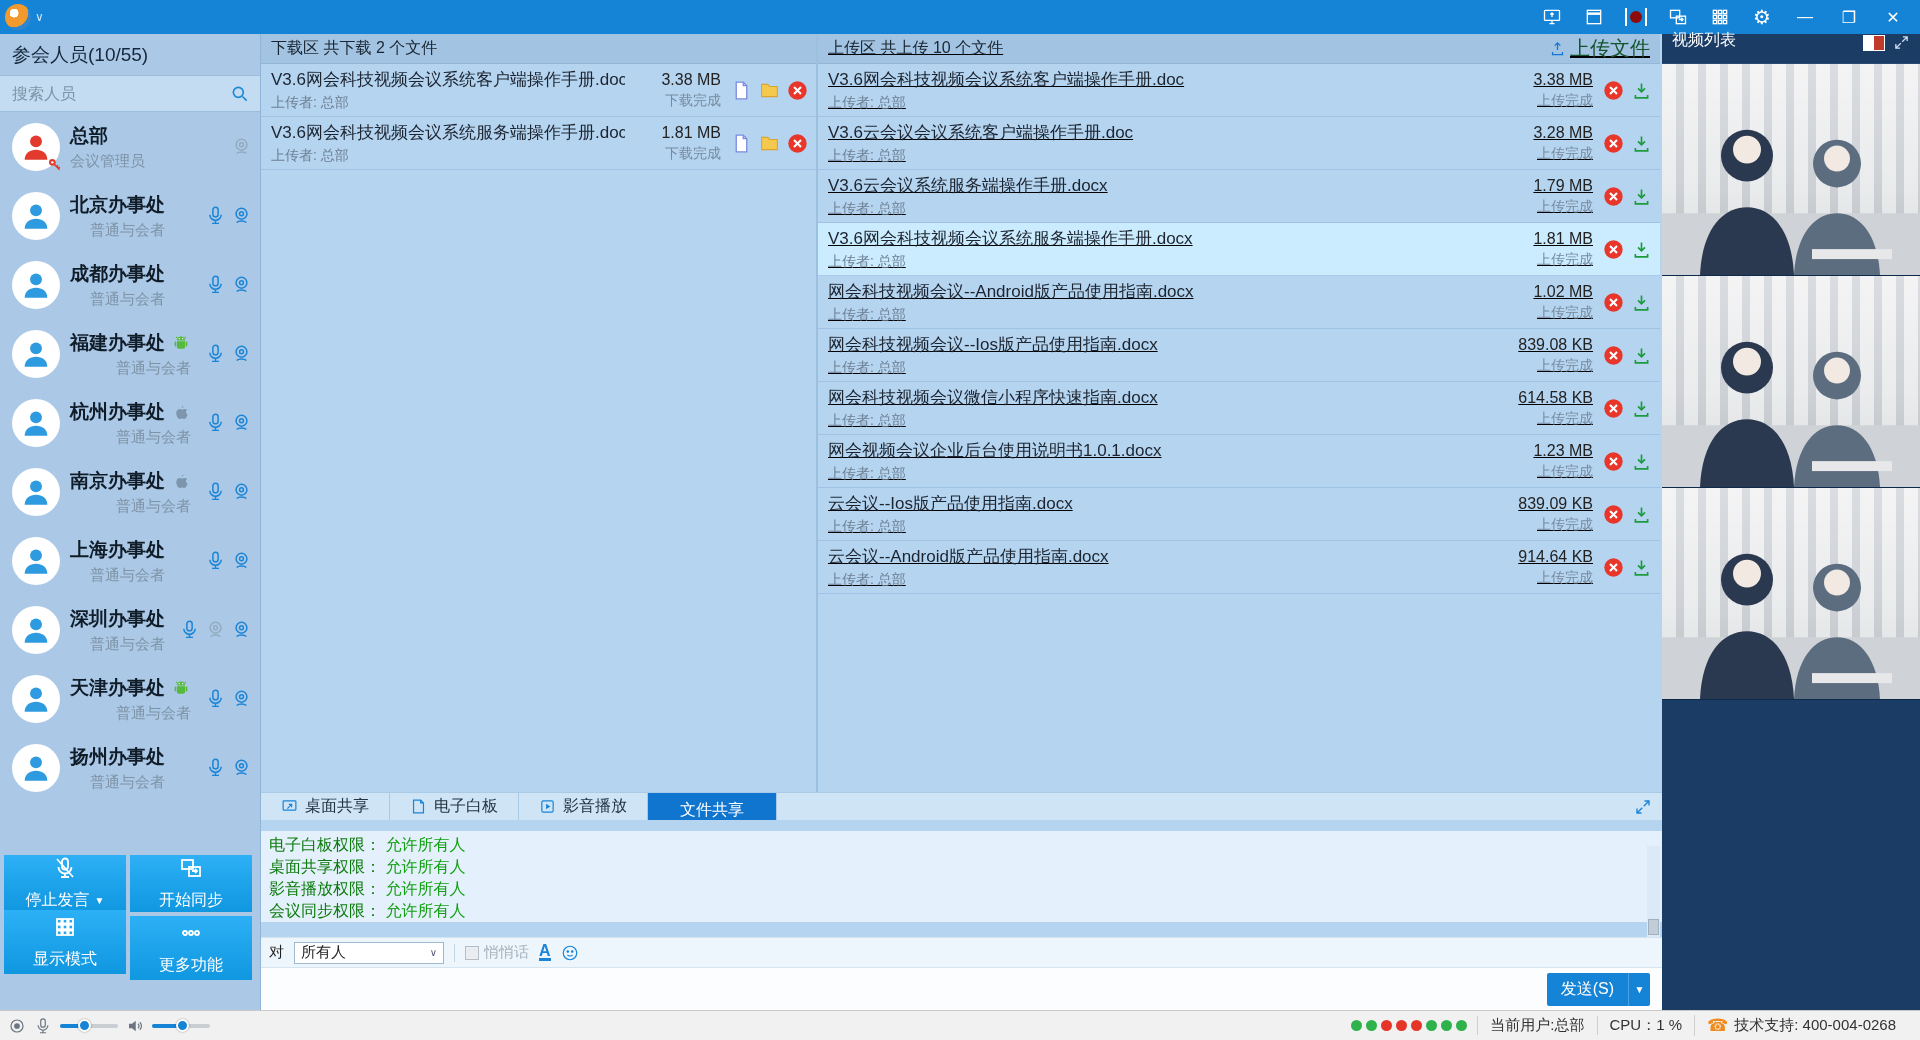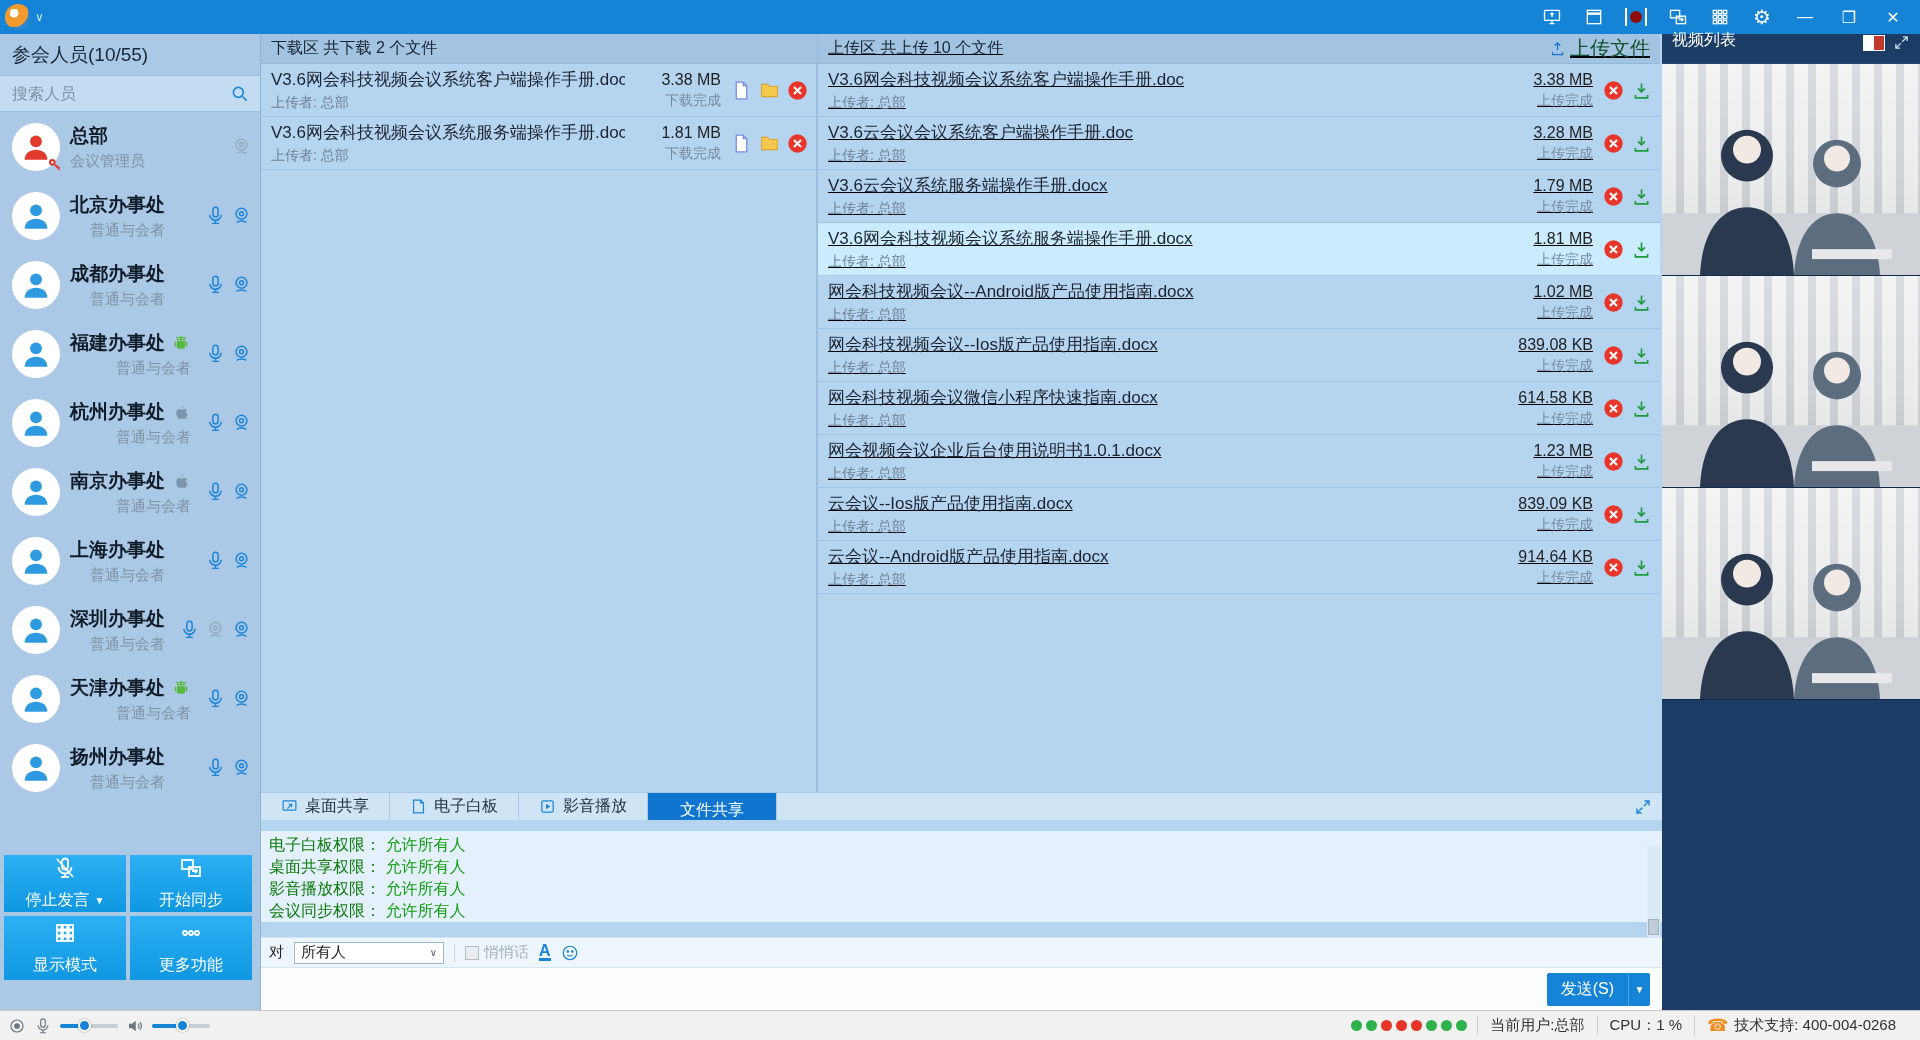--- a/index.html
+++ b/index.html
@@ -48,21 +48,21 @@
   .p-avicons svg{width:21px;height:21px;stroke-width:1.7;fill:none;stroke:#1b84d6;}
   .p-avicons svg.gray{stroke:#93aabf;}
 
   .side-btns{position:absolute;left:0;top:821px;width:261px;}
   .sbtn{position:absolute;width:122px;height:57px;background:linear-gradient(#2db0f5,#0f97e0);
     color:#fff;display:flex;flex-direction:column;align-items:center;justify-content:center;gap:10px;}
   .sbtn svg{width:24px;height:24px;stroke:#fff;fill:none;stroke-width:1.8;}
   .sbtn .lbl{font-size:16px;display:flex;align-items:center;gap:5px;}
   .sbtn .dd{font-size:10px;}
   .sb0{left:4px;top:0;} .sb1{left:130px;top:0;}
-  .sb2{left:4px;top:61px;height:64px;} .sb3{left:130px;top:61px;height:64px;}
+  .sb2{left:4px;top:55px;height:64px;} .sb3{left:130px;top:61px;height:64px;}
 
   
   .center{position:absolute;left:261px;top:34px;width:1401px;height:976px;background:#b5d4f0;}
   .files{position:absolute;left:0;top:0;width:1401px;height:758px;display:flex;}
   .dl-panel{width:557px;border-right:2px solid #9cc0e0;}
   .ul-panel{width:842px;text-decoration:underline;}
   .panel-h{height:30px;background:#a2c3e1;display:flex;align-items:center;padding:0 10px;
     font-size:16px;color:#1a2633;border-bottom:1px solid #93b7d8;}
   .up-link{margin-left:auto;display:flex;align-items:center;gap:4px;color:#14532d;font-size:20px;cursor:pointer;}
   .up-link svg{width:17px;height:17px;stroke:#1576d2;fill:none;stroke-width:1.8;}

